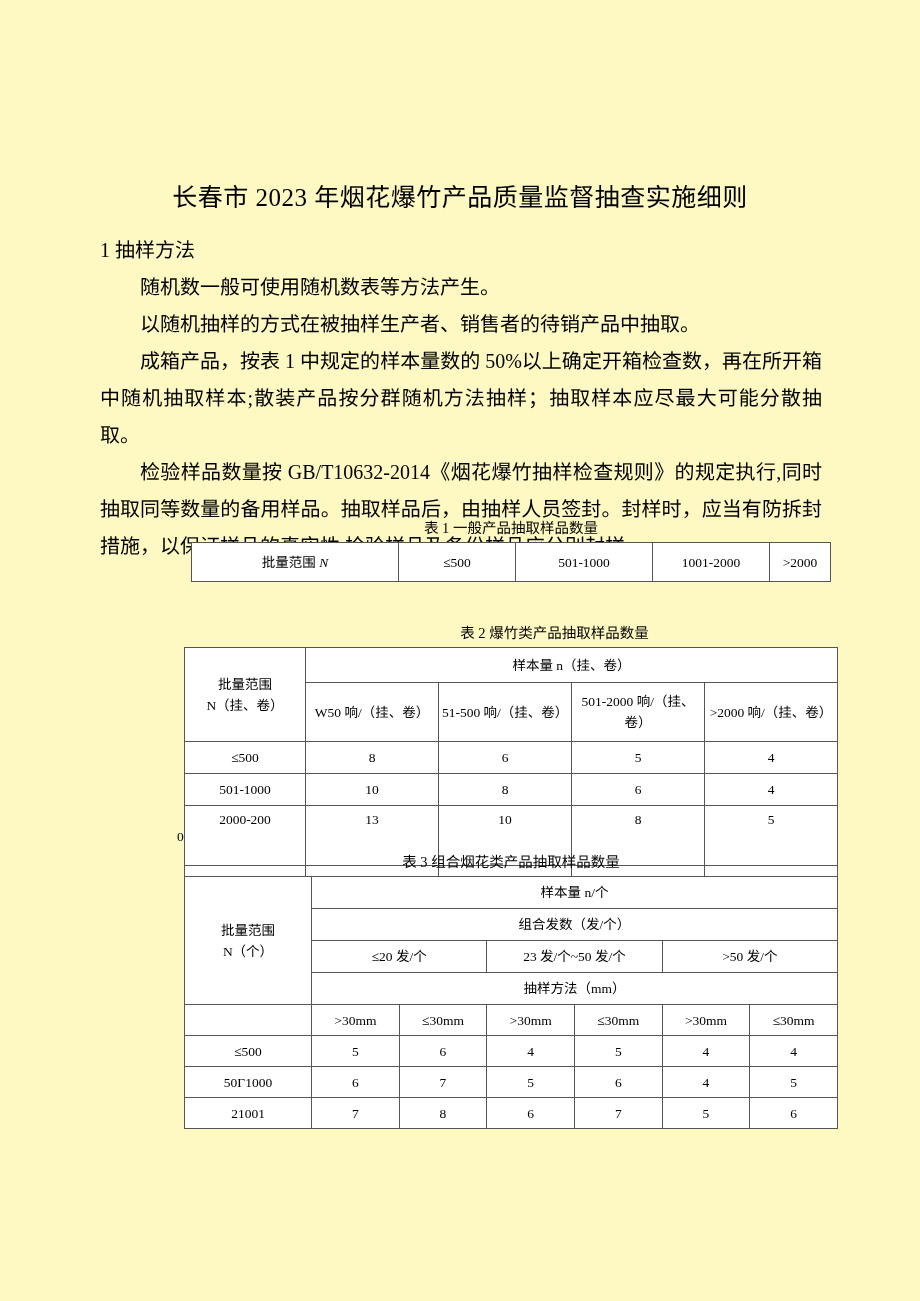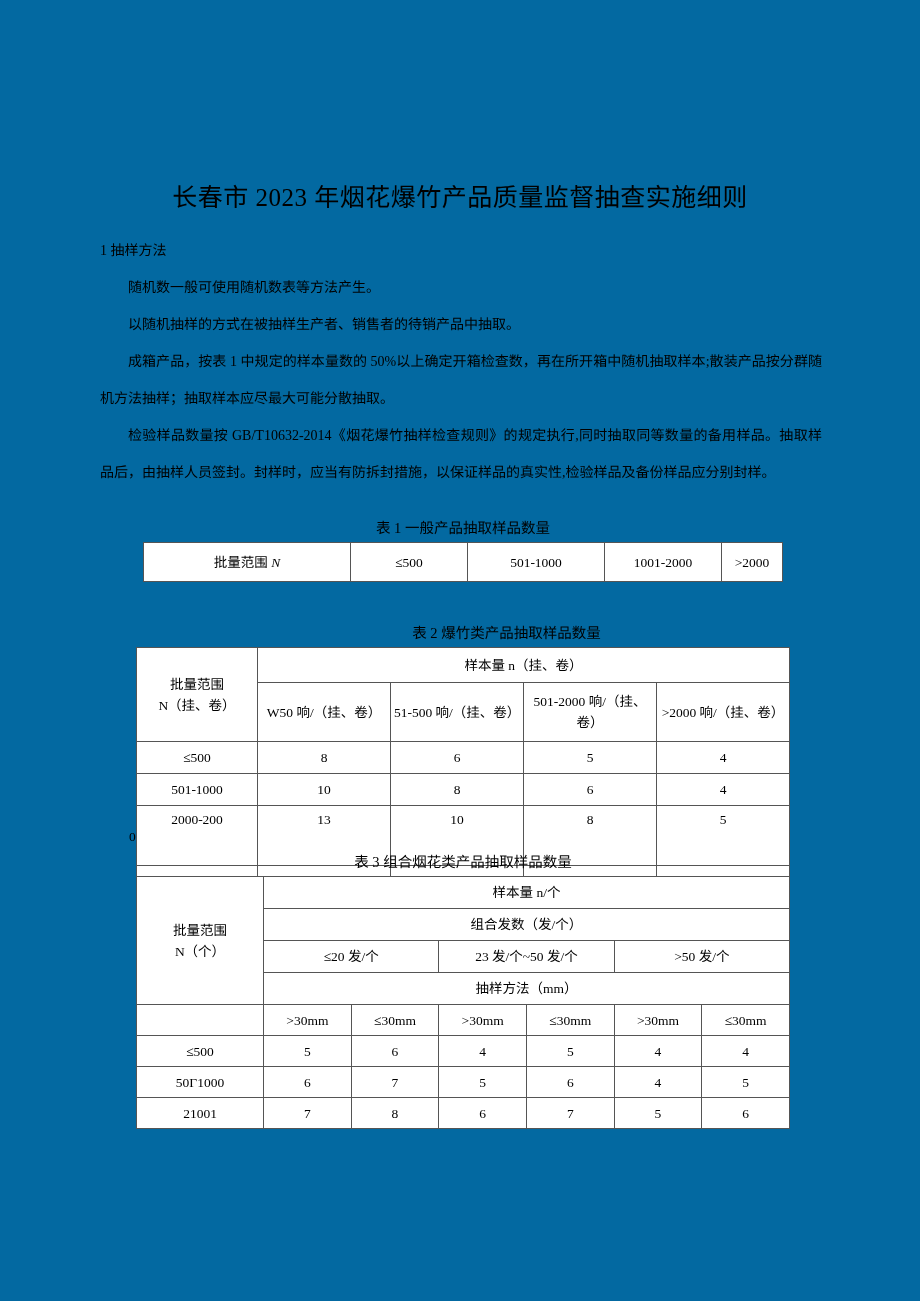--- a/index.html
+++ b/index.html
@@ -10,21 +10,21 @@
   }
   body {
     font-family: "Liberation Serif", "DejaVu Serif", serif;
     color: #000000;
   }
   .page {
     position: relative;
     width: 920px;
     height: 1301px;
     margin: 0 auto;
-    background: #0369a1;
+    background: #fef9c3;
     overflow: hidden;
     box-sizing: border-box;
   }
 
   .doc-title {
     position: absolute;
     left: 0;
     right: 0;
     top: 160px;
     text-align: center;
@@ -32,21 +32,21 @@
     letter-spacing: 0.5px;
     font-weight: 400;
     white-space: nowrap;
   }
 
   .body-block {
     position: absolute;
     left: 100px;
     top: 232px;
     width: 722px;
-    font-size: 14px;
+    font-size: 20px;
     line-height: 1;
   }
   .p {
     margin: 0 0 0 0;
     text-align: justify;
     text-justify: inter-ideograph;
     line-height: 37px;
   }
   .p.indent {
     text-indent: 2em;
@@ -54,20 +54,21 @@
   .p.flow {
     text-indent: 2em;
   }
   .p.nohang {
     text-indent: 0;
   }
 
   
   .tbl-wrap {
     position: absolute;
+    margin-left: 48px;
   }
   .tbl-caption {
     text-align: center;
     font-size: 14.5px;
     line-height: 22px;
     margin-bottom: 3px;
     white-space: nowrap;
   }
   table.grid {
     border-collapse: collapse;

